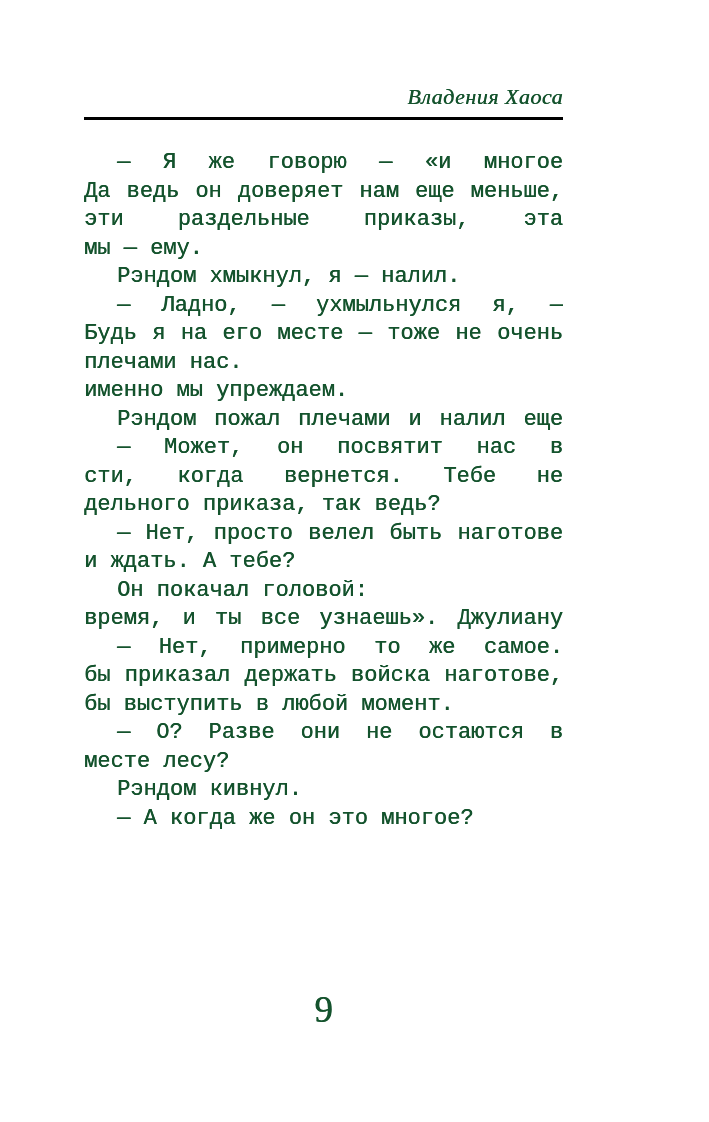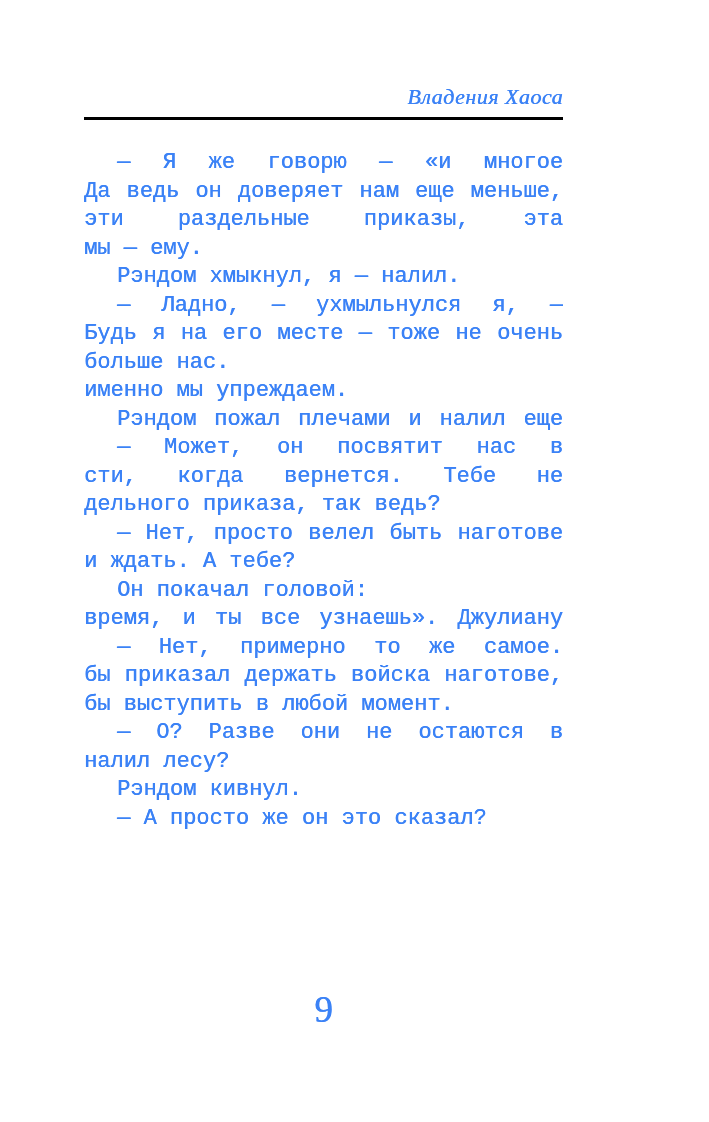--- a/index.html
+++ b/index.html
@@ -5,21 +5,21 @@
   html, body {
     margin: 0;
     padding: 0;
     background: #ffffff;
   }
   .page {
     position: relative;
     width: 709px;
     height: 1122px;
     background: #ffffff;
-    color: #3b82f6;
+    color: #14532d;
     font-family: "Liberation Serif", "DejaVu Serif", serif;
     overflow: hidden;
   }
   .running-head {
     position: absolute;
     left: 84px;
     top: 84px;
     width: 479px;
     text-align: right;
     font-style: italic;
@@ -86,21 +86,21 @@
         <div class="line">Да ведь он доверяет нам еще меньше, чем</div>
         <div class="line">эти раздельные приказы, эта секретность...</div>
         <div class="line last">мы — ему.</div>
       </div>
       <div class="paragraph">
         <div class="line first last">Рэндом хмыкнул, я — налил.</div>
       </div>
       <div class="paragraph">
         <div class="line first">— Ладно, — ухмыльнулся я, — согласен.</div>
         <div class="line">Будь я на его месте — тоже не очень дове-</div>
-        <div class="line last">больше нас.</div>
+        <div class="line last">плечами нас.</div>
       </div>
       <div class="paragraph">
         <div class="line last">именно мы упреждаем.</div>
       </div>
       <div class="paragraph">
         <div class="line first last">Рэндом пожал плечами и налил еще вина.</div>
       </div>
       <div class="paragraph">
         <div class="line first">— Может, он посвятит нас в подробно-</div>
         <div class="line">сти, когда вернется. Тебе не досталось от-</div>
@@ -114,23 +114,23 @@
         <div class="line first last">Он покачал головой:</div>
       </div>
       <div class="paragraph">
         <div class="line">время, и ты все узнаешь». Джулиану он хотя</div>
         <div class="line first">— Нет, примерно то же самое. «Придет</div>
         <div class="line">бы приказал держать войска наготове, что-</div>
         <div class="line last">бы выступить в любой момент.</div>
       </div>
       <div class="paragraph">
         <div class="line first">— О? Разве они не остаются в Арден-</div>
-        <div class="line last">налил лесу?</div>
+        <div class="line last">месте лесу?</div>
       </div>
       <div class="paragraph">
         <div class="line first last">Рэндом кивнул.</div>
       </div>
       <div class="paragraph">
-        <div class="line first last">— А просто же он это сказал?</div>
+        <div class="line first last">— А когда же он это многое?</div>
       </div>
     </div>
   <div class="page-number">9</div>
 </div>
 
 </body></html>

